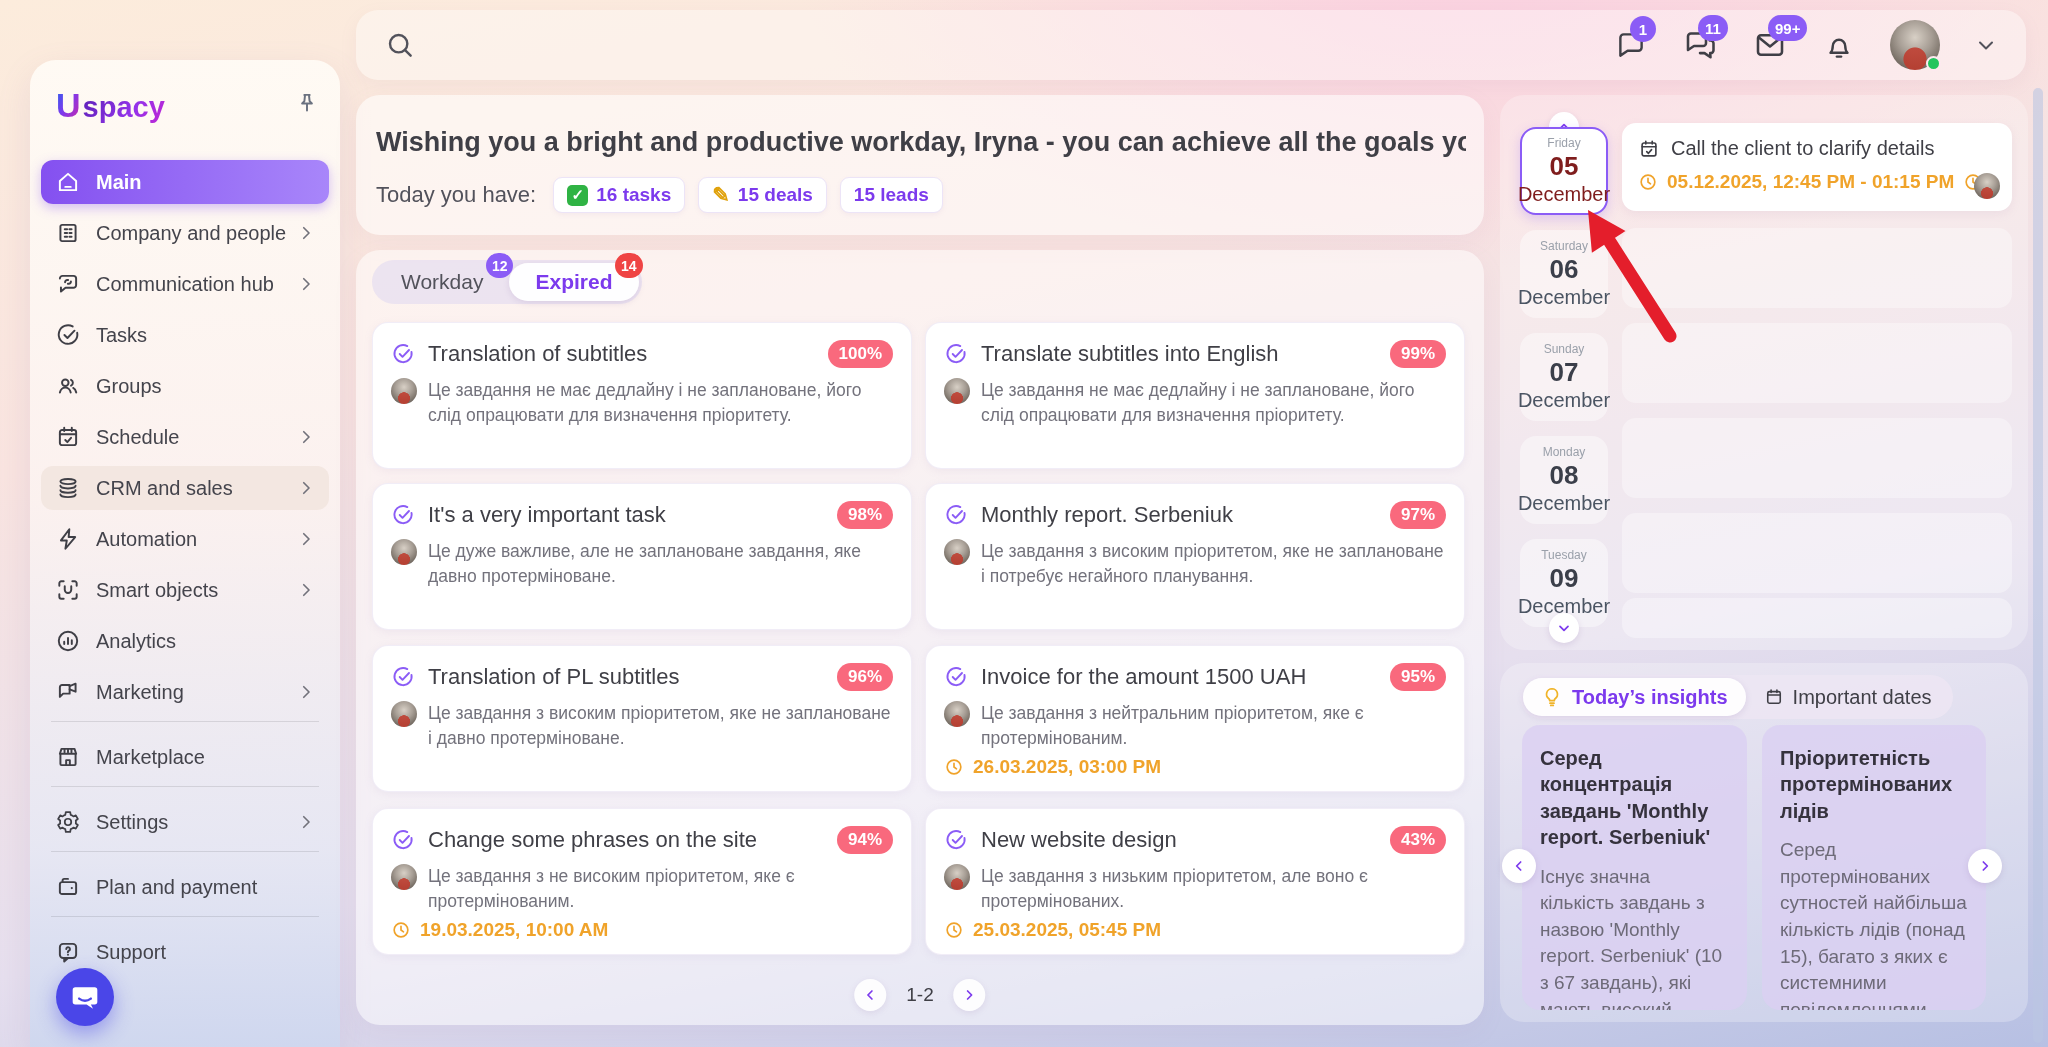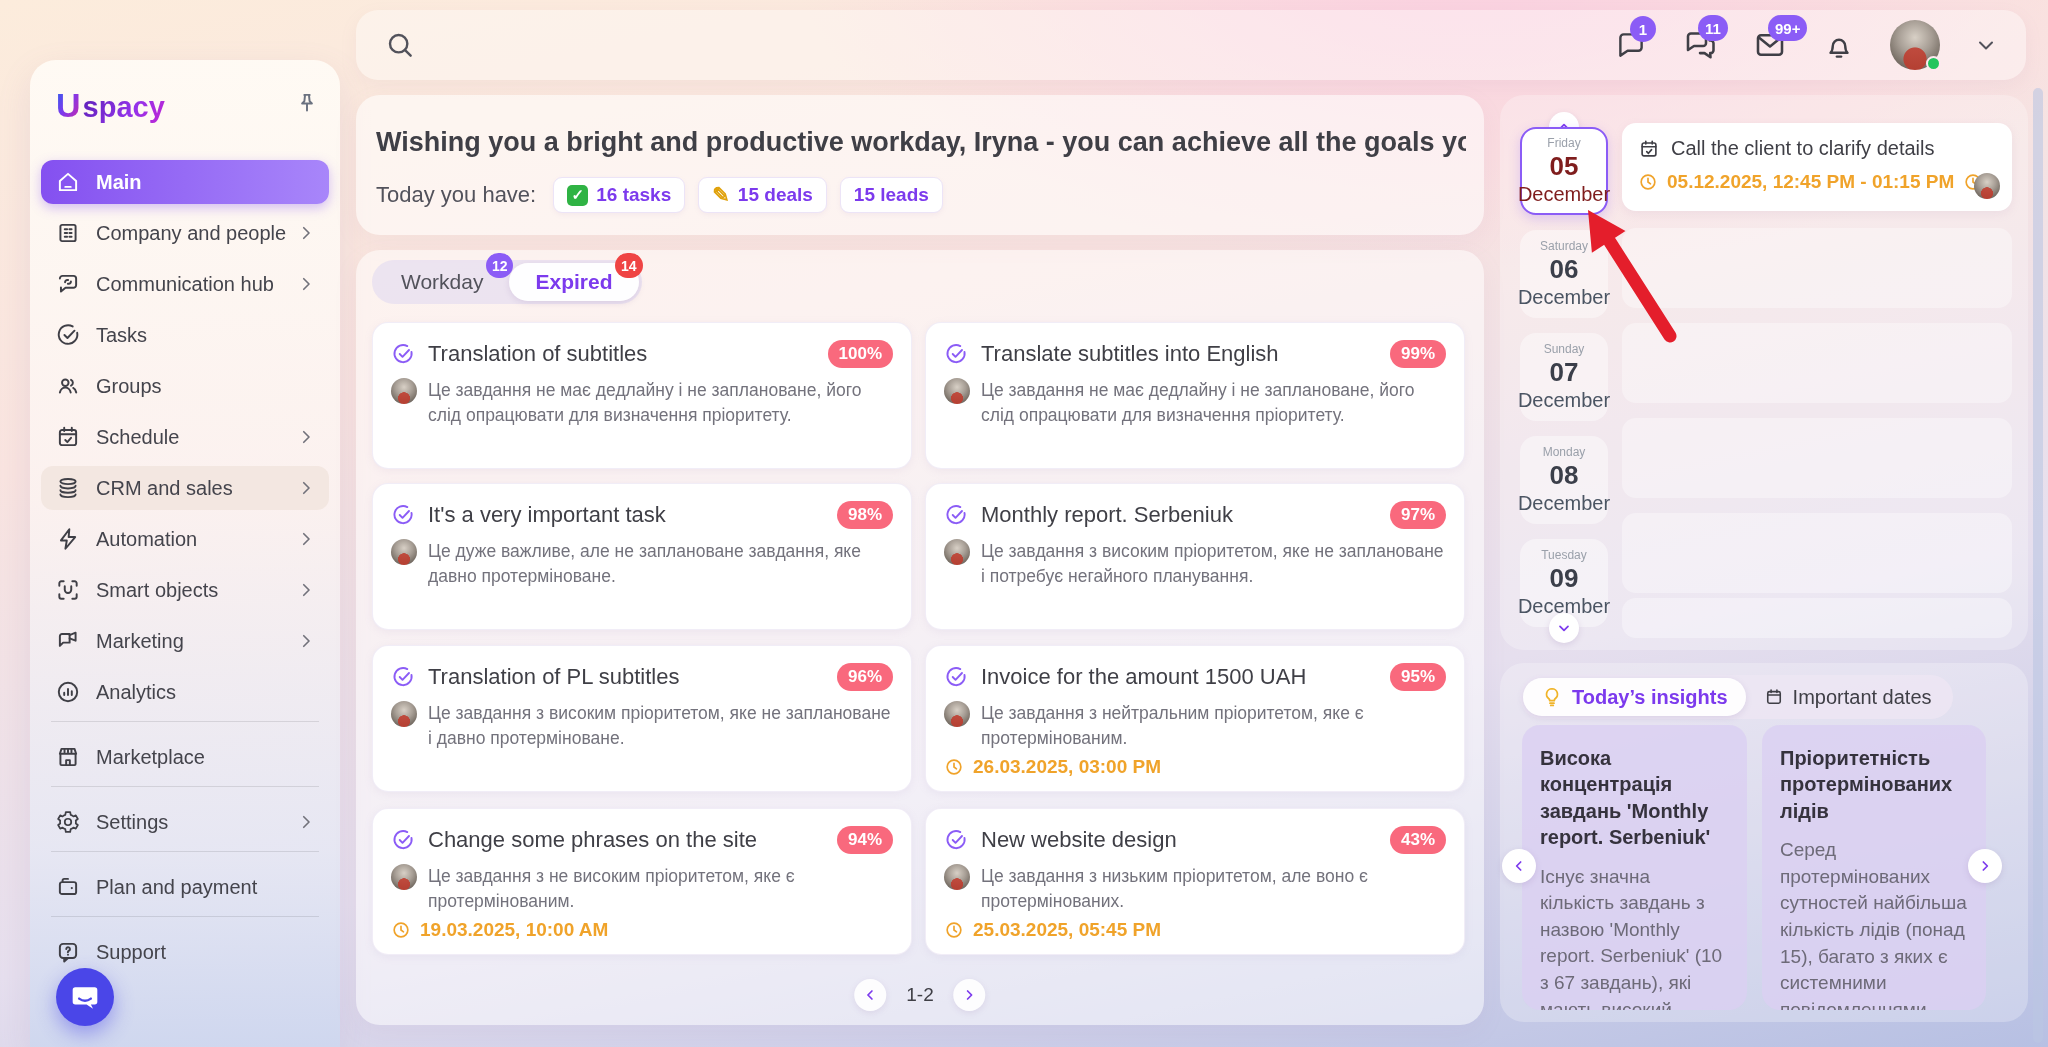--- a/index.html
+++ b/index.html
@@ -306,40 +306,40 @@
         <span class="si-chev">
             <svg width="18" height="18" viewBox="0 0 24 24" fill="none" stroke="currentColor" stroke-width="2.2" stroke-linecap="round" stroke-linejoin="round">
               <path d="m9 5 7 7-7 7"></path>
             </svg>
           </span>
       </div>
 
       <div class="side-item">
         <span class="si-icon">
             <svg width="26" height="26" viewBox="0 0 24 24" fill="none" stroke="currentColor" stroke-width="1.8" stroke-linecap="round" stroke-linejoin="round">
+              <circle cx="12" cy="12" r="8.5"></circle>
+              <path d="M8.5 14.8v-2.2M12 14.8V9.2M15.5 14.8v-3.6"></path>
+            </svg>
+          </span>
+        <span class="si-label">Analytics</span>
+      </div>
+
+      <div class="side-item">
+        <span class="si-icon">
+            <svg width="26" height="26" viewBox="0 0 24 24" fill="none" stroke="currentColor" stroke-width="1.8" stroke-linecap="round" stroke-linejoin="round">
               <path d="M4.5 7.5A2 2 0 0 1 6.5 5.5h7v8h-6l-3 3z"></path>
               <path d="m13.5 6.5 5.5-2.2v7.4l-5.5-2.2"></path>
             </svg>
           </span>
         <span class="si-label">Marketing</span>
         <span class="si-chev">
             <svg width="18" height="18" viewBox="0 0 24 24" fill="none" stroke="currentColor" stroke-width="2.2" stroke-linecap="round" stroke-linejoin="round">
               <path d="m9 5 7 7-7 7"></path>
             </svg>
           </span>
-      </div>
-
-      <div class="side-item">
-        <span class="si-icon">
-            <svg width="26" height="26" viewBox="0 0 24 24" fill="none" stroke="currentColor" stroke-width="1.8" stroke-linecap="round" stroke-linejoin="round">
-              <circle cx="12" cy="12" r="8.5"></circle>
-              <path d="M8.5 14.8v-2.2M12 14.8V9.2M15.5 14.8v-3.6"></path>
-            </svg>
-          </span>
-        <span class="si-label">Analytics</span>
       </div>
 
       <div class="side-divider"></div>
 
       <div class="side-item">
         <span class="si-icon">
             <svg width="26" height="26" viewBox="0 0 24 24" fill="none" stroke="currentColor" stroke-width="1.8" stroke-linecap="round" stroke-linejoin="round">
               <rect x="5" y="9" width="14" height="10.5" rx="1"></rect>
               <path d="M4.5 9 6 4.5h12L19.5 9"></path>
               <path d="M10.3 19.5v-4.6h3.4v4.6"></path>
@@ -726,21 +726,21 @@
       <span class="ins-tab">
         <svg width="20" height="20" viewBox="0 0 24 24" fill="none" stroke="#3f3f46" stroke-width="1.9" stroke-linecap="round" stroke-linejoin="round">
             <rect x="4.5" y="5.5" width="15" height="14" rx="2"></rect>
             <path d="M8.5 3.5v3M15.5 3.5v3M4.5 9.5h15"></path>
           </svg>
         <span>Important dates</span>
       </span>
     </div>
 
     <div class="ins-card" style="left:22px;width:225px">
-      <div class="ins-title">Висока концентрація завдань 'Monthly report. Serbeniuk'</div>
+      <div class="ins-title">Серед концентрація завдань 'Monthly report. Serbeniuk'</div>
       <div class="ins-body">Існує значна кількість завдань з назвою 'Monthly report. Serbeniuk' (10 з 67 завдань), які мають високий пріоритет, щ...</div>
     </div>
     <div class="ins-card" style="left:262px;width:224px">
       <div class="ins-title">Пріоритетність протермінованих лідів</div>
       <div class="ins-body">Серед протермінованих сутностей найбільша кількість лідів (понад 15), багато з яких є системними повідомленнями...</div>
     </div>
 
     <span class="rail-btn" style="left:2px;top:186px;width:34px;height:34px">
         <svg width="16" height="16" viewBox="0 0 24 24" fill="none" stroke="currentColor" stroke-width="2.6" stroke-linecap="round" stroke-linejoin="round">
           <path d="m14.5 6-6 6 6 6"></path>

